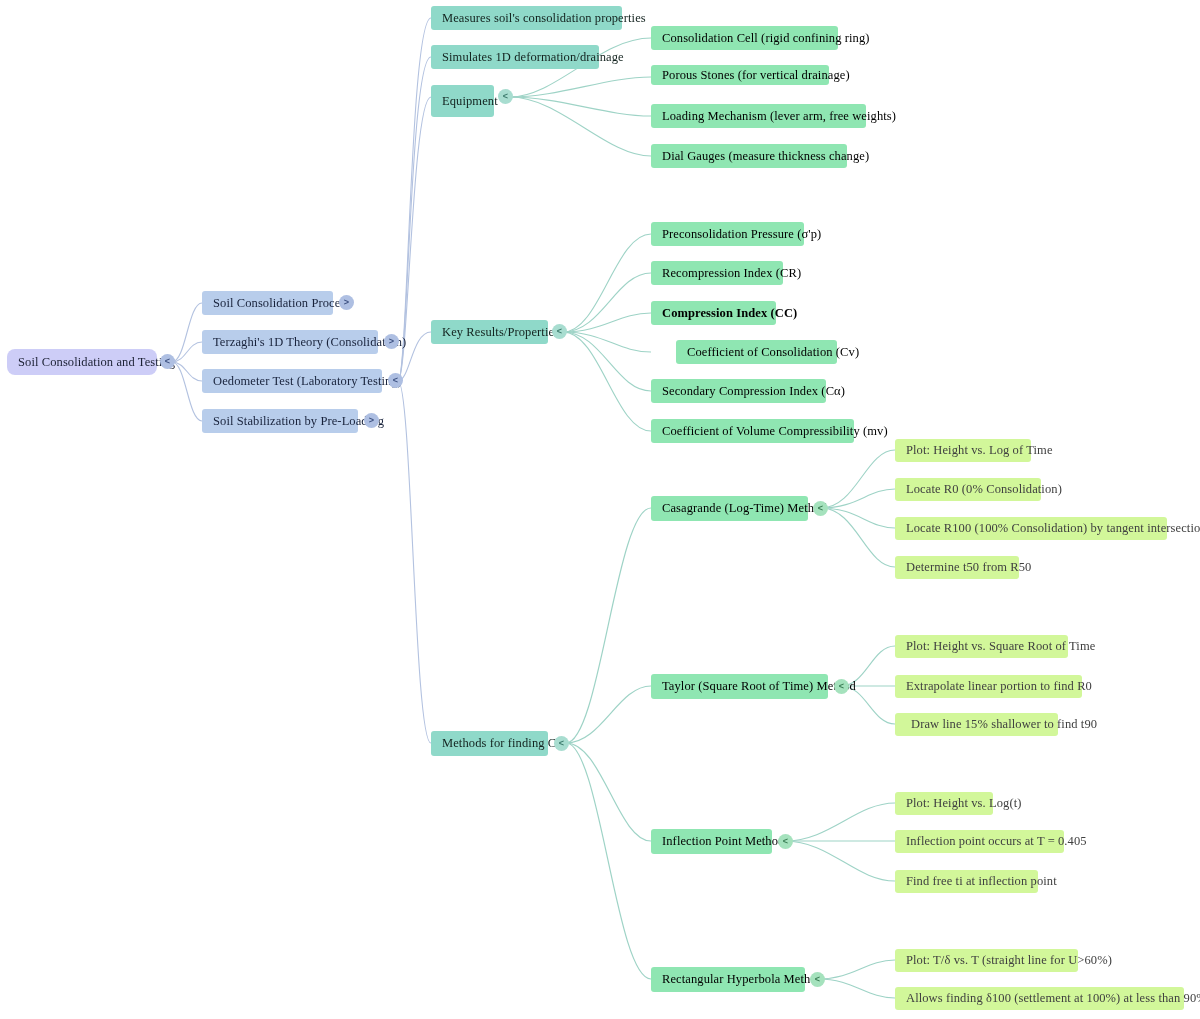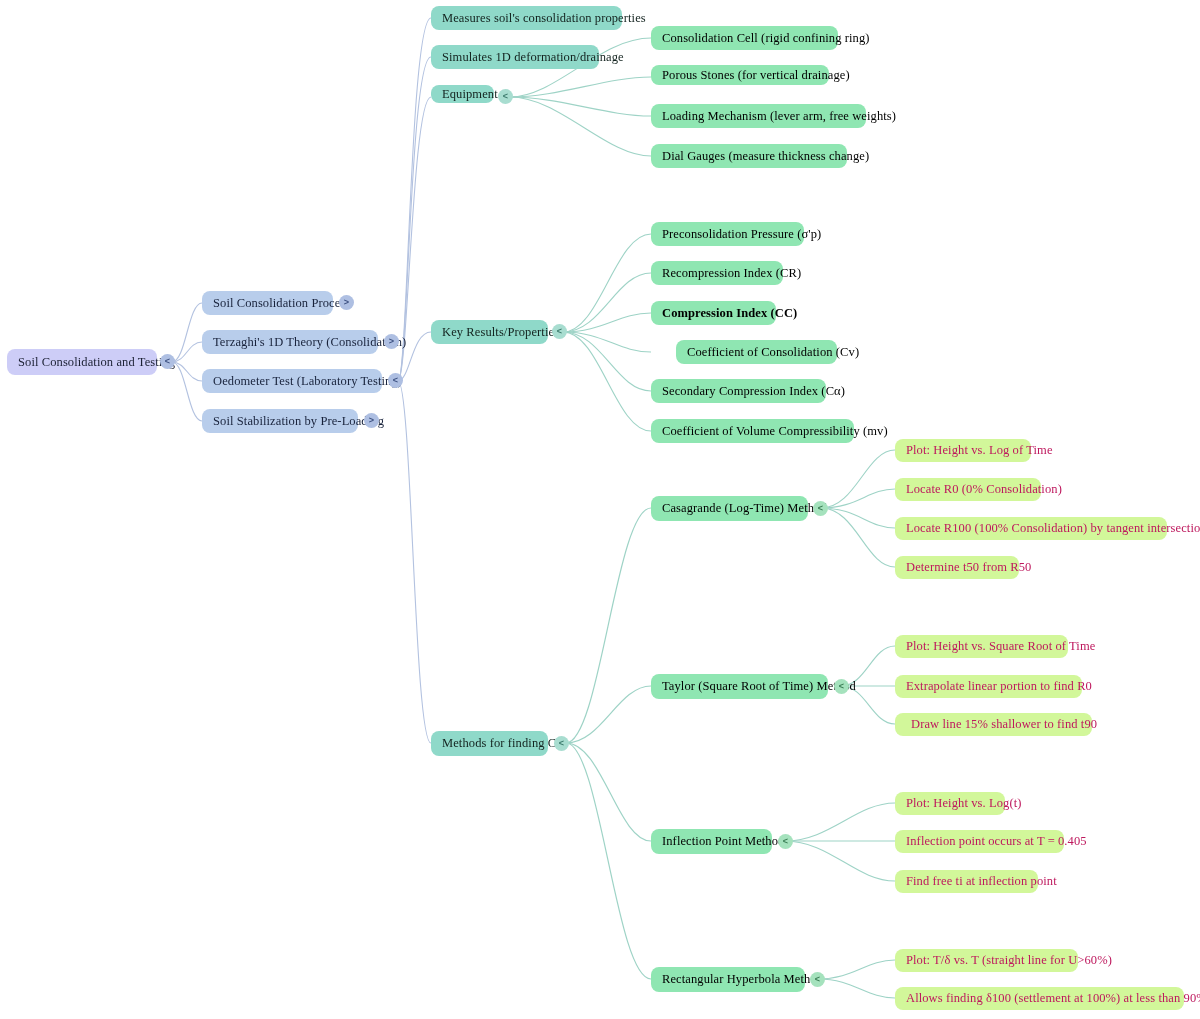--- a/index.html
+++ b/index.html
@@ -28,21 +28,21 @@
     width: 1200px;
     height: 1019px;
     pointer-events: none;
   }
 
   .node {
     position: absolute;
     box-sizing: border-box;
     display: flex;
     align-items: center;
-    border-radius: 8px;
+    border-radius: 3px;
     padding: 0 11px;
     font-size: 12.5px;
     line-height: 1.15;
     color: #1c2233;
     white-space: nowrap;
     letter-spacing: 0.1px;
   }
 
   .node.lvl-root {
     background: #cdcdf7;
@@ -56,21 +56,21 @@
   .node.lvl2 {
     background: #8fd9c9;
     color: #13231f;
   }
   .node.lvl3 {
     background: #8fe6b2;
     color: #000000;
   }
   .node.lvl4 {
     background: #d2f79a;
-    color: #be185d;
+    color: #404040;
   }
 
   .toggle {
     position: absolute;
     width: 15px;
     height: 15px;
     border-radius: 50%;
     display: flex;
     align-items: center;
     justify-content: center;
@@ -184,21 +184,21 @@
   <div class="toggle t-blue" style="left:364px; top:413px;">&gt;</div>
 
   <div class="node lvl2" style="left:431px; top:6px; width:191px; height:24px;">
     <span>Measures soil's consolidation properties</span>
   </div>
 
   <div class="node lvl2" style="left:431px; top:45px; width:168px; height:24px;">
     <span>Simulates 1D deformation/drainage</span>
   </div>
 
-  <div class="node lvl2" style="left:431px; top:85px; width:63px; height:18px;">
+  <div class="node lvl2" style="left:431px; top:85px; width:63px; height:32px;">
     <span>Equipment</span>
   </div>
   <div class="toggle t-teal" style="left:498px; top:89px;">&lt;</div>
 
   <div class="node lvl2" style="left:431px; top:320px; width:117px; height:24px;">
     <span>Key Results/Properties</span>
   </div>
   <div class="toggle t-teal" style="left:552px; top:324px;">&lt;</div>
 
   <div class="node lvl2" style="left:431px; top:731px; width:117px; height:25px;">
@@ -270,25 +270,25 @@
   <div class="node lvl4" style="left:895px; top:556px; width:124px; height:23px;">
     <span>Determine t50 from R50</span>
   </div>
 
   <div class="node lvl4" style="left:895px; top:635px; width:173px; height:23px;">
     <span>Plot: Height vs. Square Root of Time</span>
   </div>
   <div class="node lvl4" style="left:895px; top:675px; width:187px; height:23px;">
     <span>Extrapolate linear portion to find R0</span>
   </div>
-  <div class="node lvl4" style="left:895px; top:713px; width:197px; height:23px;padding-left:16px;">
+  <div class="node lvl4" style="left:895px; top:713px; width:163px; height:23px;padding-left:16px;">
     <span>Draw line 15% shallower to find t90</span>
   </div>
 
-  <div class="node lvl4" style="left:895px; top:792px; width:110px; height:23px;">
+  <div class="node lvl4" style="left:895px; top:792px; width:98px; height:23px;">
     <span>Plot: Height vs. Log(t)</span>
   </div>
   <div class="node lvl4" style="left:895px; top:830px; width:169px; height:23px;">
     <span>Inflection point occurs at T = 0.405</span>
   </div>
   <div class="node lvl4" style="left:895px; top:870px; width:143px; height:23px;">
     <span>Find free ti at inflection point</span>
   </div>
 
   <div class="node lvl4" style="left:895px; top:949px; width:183px; height:23px;">

